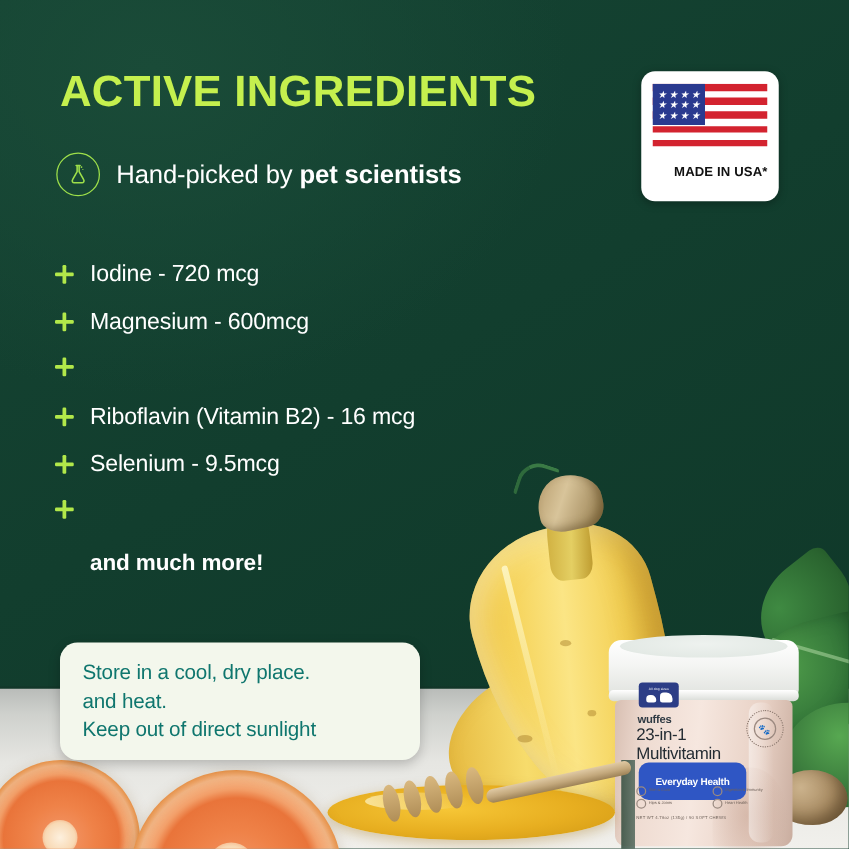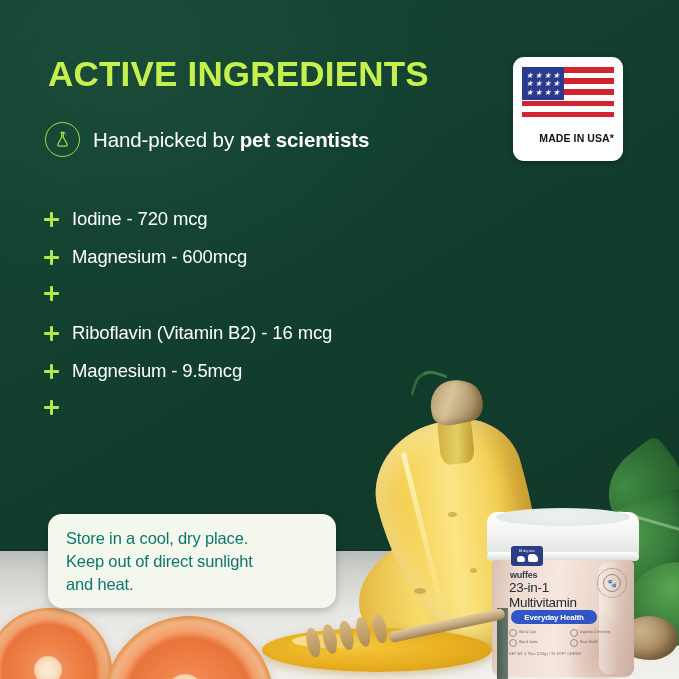--- a/index.html
+++ b/index.html
@@ -149,21 +149,21 @@
   .dog-b { width:10px; height:8px; border-radius:3px 5px 2px 2px; }
   .jar-brand {
     position:absolute; left:23px; top:58px;
     font-size:9px; font-weight:700; color:#2f3a43; letter-spacing:-.2px;
   }
   .jar-title {
     position:absolute; left:22px; top:69px;
     font-size:13.5px; font-weight:400; color:#242c33; line-height:1.08; letter-spacing:-.3px;
   }
   .jar-pill {
-    position:absolute; left:24px; top:98px; width:86px; height:14px;
+    position:absolute; left:24px; top:98px; width:86px; height:30px;
     background:#2f56c4; border-radius:8px;
     display:flex; align-items:center; justify-content:center;
   }
   .jar-pill-txt { font-size:8px; color:#fff; font-weight:600; letter-spacing:-.2px; }
   .jar-seal {
     position:absolute; left:110px; top:56px; width:30px; height:30px;
     border:1.4px dotted #8d7a70; border-radius:50%;
     display:flex; align-items:center; justify-content:center;
   }
   .jar-seal-in {
@@ -456,26 +456,27 @@
     </div>
     <div class="li">
       <span class="plus"></span>
     </div>
     <div class="li">
       <span class="plus"></span>
       <span class="li-txt">Riboflavin (Vitamin B2) - 16 mcg</span>
     </div>
     <div class="li">
       <span class="plus"></span>
-      <span class="li-txt">Magnesium - 9.5mcg</span>
-    </div>
-    <div class="li">
-      <span class="plus"></span>
-    </div>
+      <span class="li-txt">Selenium - 9.5mcg</span>
+    </div>
+    <div class="li">
+      <span class="plus"></span>
+    </div>
+    <div class="more">and much more!</div>
   </div>
 
   <div class="card">
     <div class="card-line">Store in a cool, dry place.</div>
+    <div class="card-line">and heat.</div>
     <div class="card-line">Keep out of direct sunlight</div>
-    <div class="card-line">and heat.</div>
   </div>
 
 </div>
 
 </body></html>

